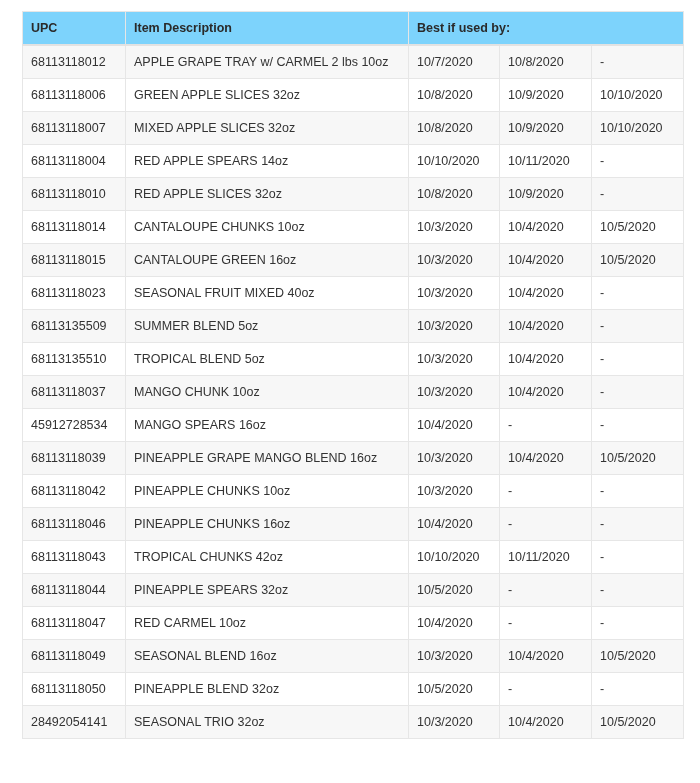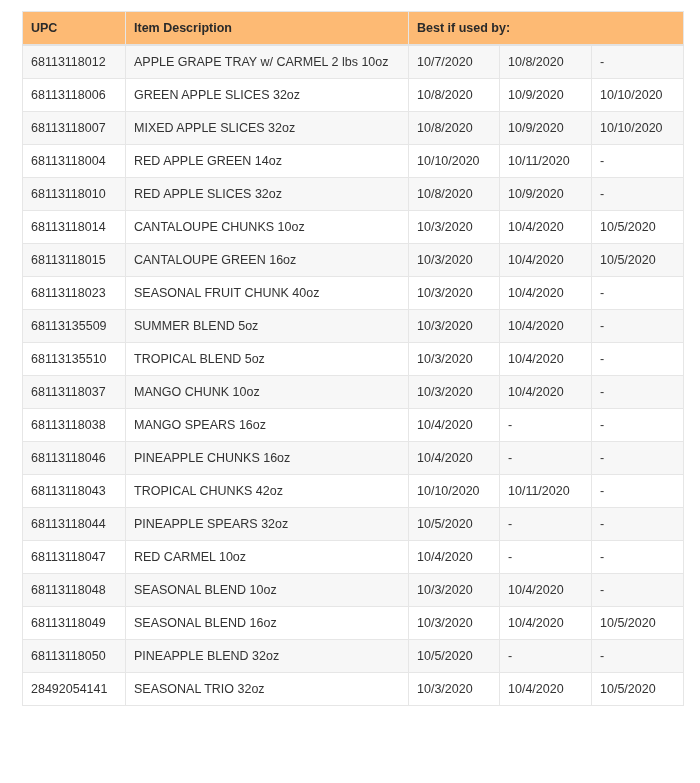--- a/index.html
+++ b/index.html
@@ -6,21 +6,21 @@
   body { width: 700px; height: 783px; position: relative; overflow: hidden;
          font-family: "Liberation Sans", "DejaVu Sans", sans-serif; color: #333333; }
   table.bb {
     position: absolute; left: 22px; top: 11px; width: 661px;
     border-collapse: collapse; table-layout: fixed; font-size: 12.5px;
   }
   table.bb th, table.bb td {
     border: 1px solid #e6e6e6; height: 32px; padding: 0 0 0 8px;
     text-align: left; vertical-align: middle; white-space: nowrap; overflow: hidden;
   }
-  table.bb th { font-weight: bold; color: #2a2a2a; height: 32px; border-bottom: 2px solid #e2e2e2; background: #fdba74; }
+  table.bb th { font-weight: bold; color: #2a2a2a; height: 32px; border-bottom: 2px solid #e2e2e2; background: #7dd3fc; }
   table.bb tbody tr:nth-child(odd) td { background: #f7f7f7; }
   table.bb tbody tr:nth-child(even) td { background: #ffffff; }
   col.c-upc { width: 103px; }
   col.c-desc { width: 283px; }
   col.c-d1 { width: 91px; }
   col.c-d2 { width: 92px; }
   col.c-d3 { width: 92px; }
 </style>
 </head>
 <body>
@@ -57,21 +57,21 @@
       </tr>
       <tr>
         <td>68113118007</td>
         <td>MIXED APPLE SLICES 32oz</td>
         <td>10/8/2020</td>
         <td>10/9/2020</td>
         <td>10/10/2020</td>
       </tr>
       <tr>
         <td>68113118004</td>
-        <td>RED APPLE GREEN 14oz</td>
+        <td>RED APPLE SPEARS 14oz</td>
         <td>10/10/2020</td>
         <td>10/11/2020</td>
         <td>-</td>
       </tr>
       <tr>
         <td>68113118010</td>
         <td>RED APPLE SLICES 32oz</td>
         <td>10/8/2020</td>
         <td>10/9/2020</td>
         <td>-</td>
@@ -85,21 +85,21 @@
       </tr>
       <tr>
         <td>68113118015</td>
         <td>CANTALOUPE GREEN 16oz</td>
         <td>10/3/2020</td>
         <td>10/4/2020</td>
         <td>10/5/2020</td>
       </tr>
       <tr>
         <td>68113118023</td>
-        <td>SEASONAL FRUIT CHUNK 40oz</td>
+        <td>SEASONAL FRUIT MIXED 40oz</td>
         <td>10/3/2020</td>
         <td>10/4/2020</td>
         <td>-</td>
       </tr>
       <tr>
         <td>68113135509</td>
         <td>SUMMER BLEND 5oz</td>
         <td>10/3/2020</td>
         <td>10/4/2020</td>
         <td>-</td>
@@ -112,23 +112,37 @@
         <td>-</td>
       </tr>
       <tr>
         <td>68113118037</td>
         <td>MANGO CHUNK 10oz</td>
         <td>10/3/2020</td>
         <td>10/4/2020</td>
         <td>-</td>
       </tr>
       <tr>
-        <td>68113118038</td>
+        <td>45912728534</td>
         <td>MANGO SPEARS 16oz</td>
         <td>10/4/2020</td>
+        <td>-</td>
+        <td>-</td>
+      </tr>
+      <tr>
+        <td>68113118039</td>
+        <td>PINEAPPLE GRAPE MANGO BLEND 16oz</td>
+        <td>10/3/2020</td>
+        <td>10/4/2020</td>
+        <td>10/5/2020</td>
+      </tr>
+      <tr>
+        <td>68113118042</td>
+        <td>PINEAPPLE CHUNKS 10oz</td>
+        <td>10/3/2020</td>
         <td>-</td>
         <td>-</td>
       </tr>
       <tr>
         <td>68113118046</td>
         <td>PINEAPPLE CHUNKS 16oz</td>
         <td>10/4/2020</td>
         <td>-</td>
         <td>-</td>
       </tr>
@@ -147,27 +161,20 @@
         <td>-</td>
       </tr>
       <tr>
         <td>68113118047</td>
         <td>RED CARMEL 10oz</td>
         <td>10/4/2020</td>
         <td>-</td>
         <td>-</td>
       </tr>
       <tr>
-        <td>68113118048</td>
-        <td>SEASONAL BLEND 10oz</td>
-        <td>10/3/2020</td>
-        <td>10/4/2020</td>
-        <td>-</td>
-      </tr>
-      <tr>
         <td>68113118049</td>
         <td>SEASONAL BLEND 16oz</td>
         <td>10/3/2020</td>
         <td>10/4/2020</td>
         <td>10/5/2020</td>
       </tr>
       <tr>
         <td>68113118050</td>
         <td>PINEAPPLE BLEND 32oz</td>
         <td>10/5/2020</td>

